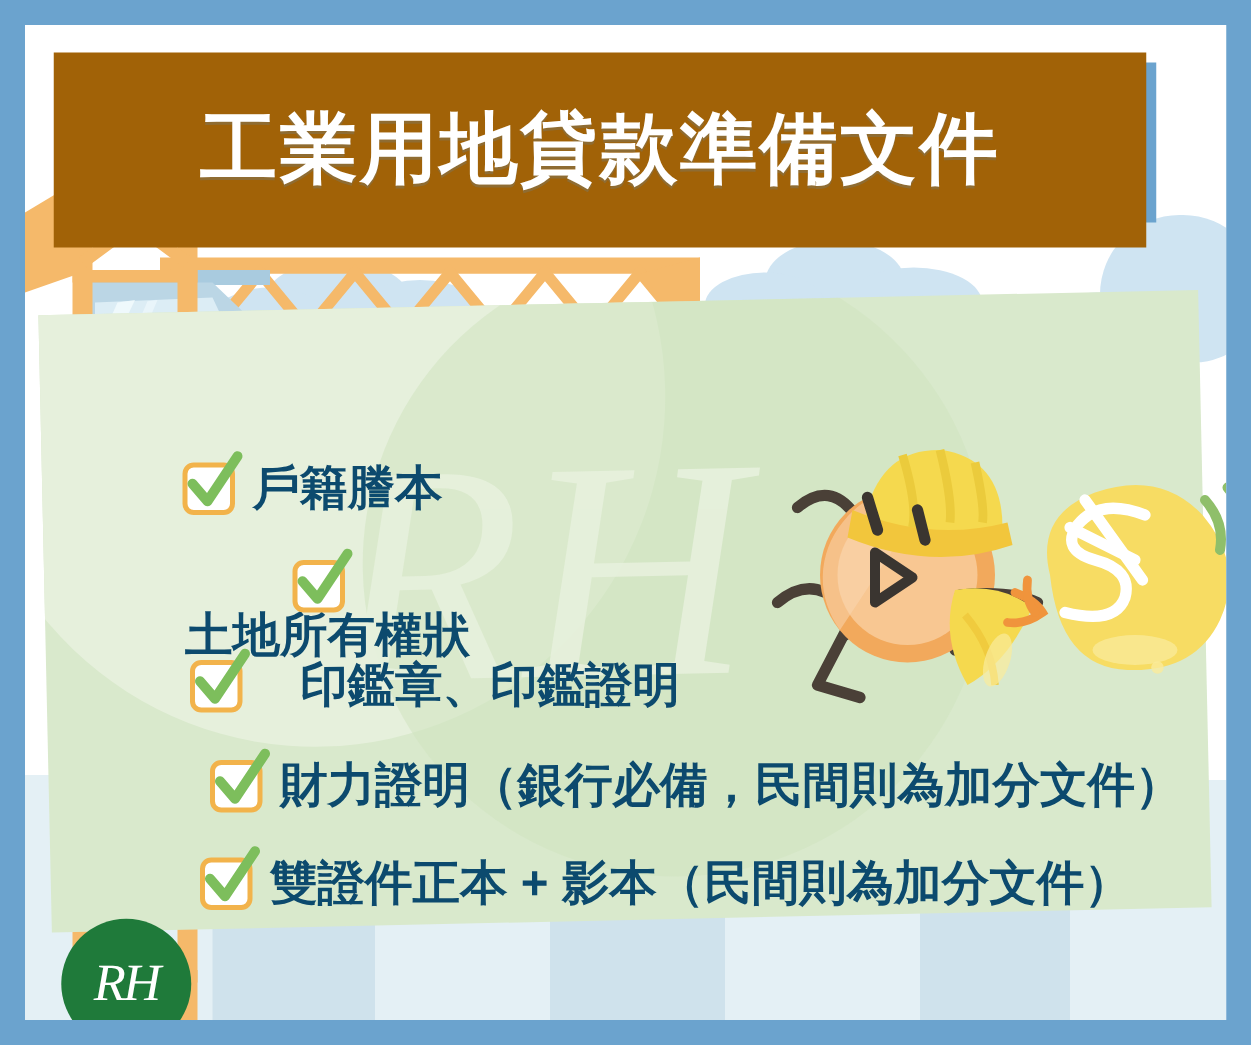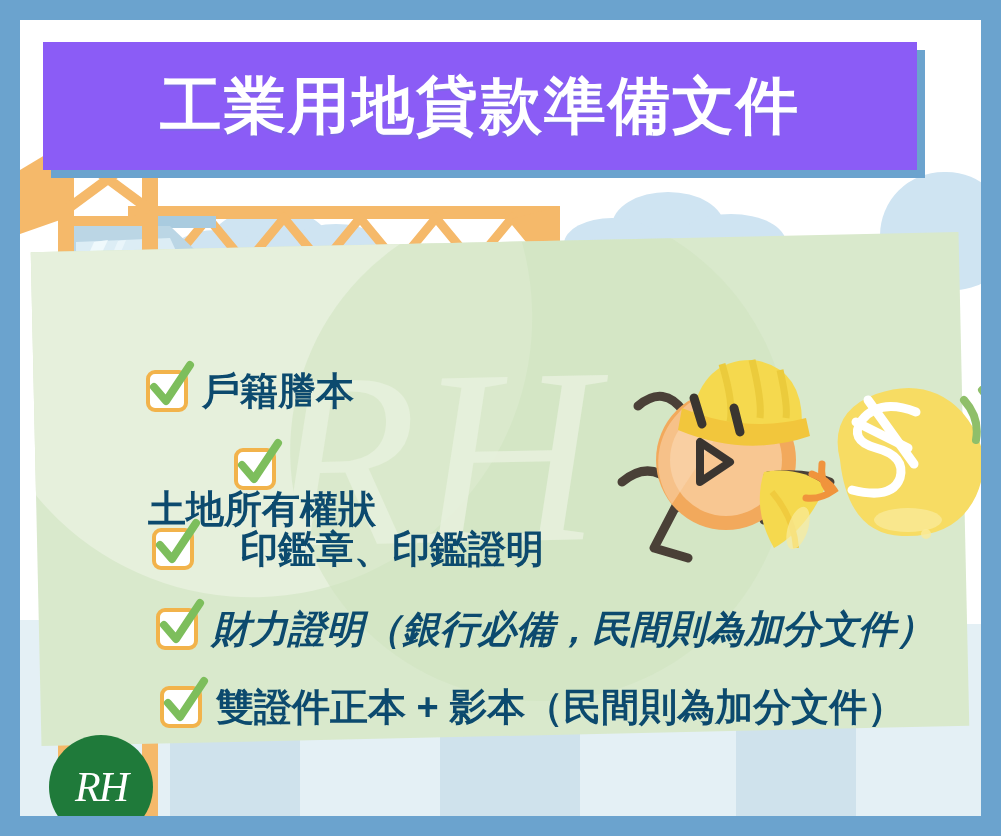--- a/index.html
+++ b/index.html
@@ -55,22 +55,22 @@
 
   
   .crane{position:absolute;left:0;top:0;width:540px;height:796px;z-index:12;}
 
   
   .banner-shadow{
     position:absolute;left:51px;top:50px;width:874px;height:128px;
     background:#6BA3CE;z-index:30;
   }
   .banner{
-    position:absolute;left:43px;top:42px;width:874px;height:128px;
-    background:#8b5cf6;z-index:31;
+    position:absolute;left:43px;top:42px;width:874px;height:156px;
+    background:#a16207;z-index:31;
     display:flex;align-items:center;justify-content:center;
   }
   .banner-title{
     color:#FFFFFF;
     font-size:62px;
     font-weight:bold;
     letter-spacing:2px;
     line-height:1;
     white-space:nowrap;
     text-shadow:0 2px 0 rgba(90,140,180,.25);
@@ -274,21 +274,21 @@
         <div class="item" style="left:116px;top:286px;gap:32px;">
           <span class="chk">
             <span class="chk-box"></span>
             <svg class="chk-mark" viewBox="0 0 54 54">
               <path d="M10 28 L22 42 L46 6" stroke="#7DBE5C" stroke-width="8" fill="none" stroke-linecap="round" stroke-linejoin="round"></path>
             </svg>
           </span>
           <span class="item-text">印鑑章、印鑑證明</span>
         </div>
 
-        <div class="item" style="left:120px;top:366px;font-style:italic;">
+        <div class="item" style="left:132px;top:366px;">
           <span class="chk">
             <span class="chk-box"></span>
             <svg class="chk-mark" viewBox="0 0 54 54">
               <path d="M10 28 L22 42 L46 6" stroke="#7DBE5C" stroke-width="8" fill="none" stroke-linecap="round" stroke-linejoin="round"></path>
             </svg>
           </span>
           <span class="item-text">財力證明</span>
           <span class="item-text note">（銀行必備，民間則為加分文件）</span>
         </div>
 

